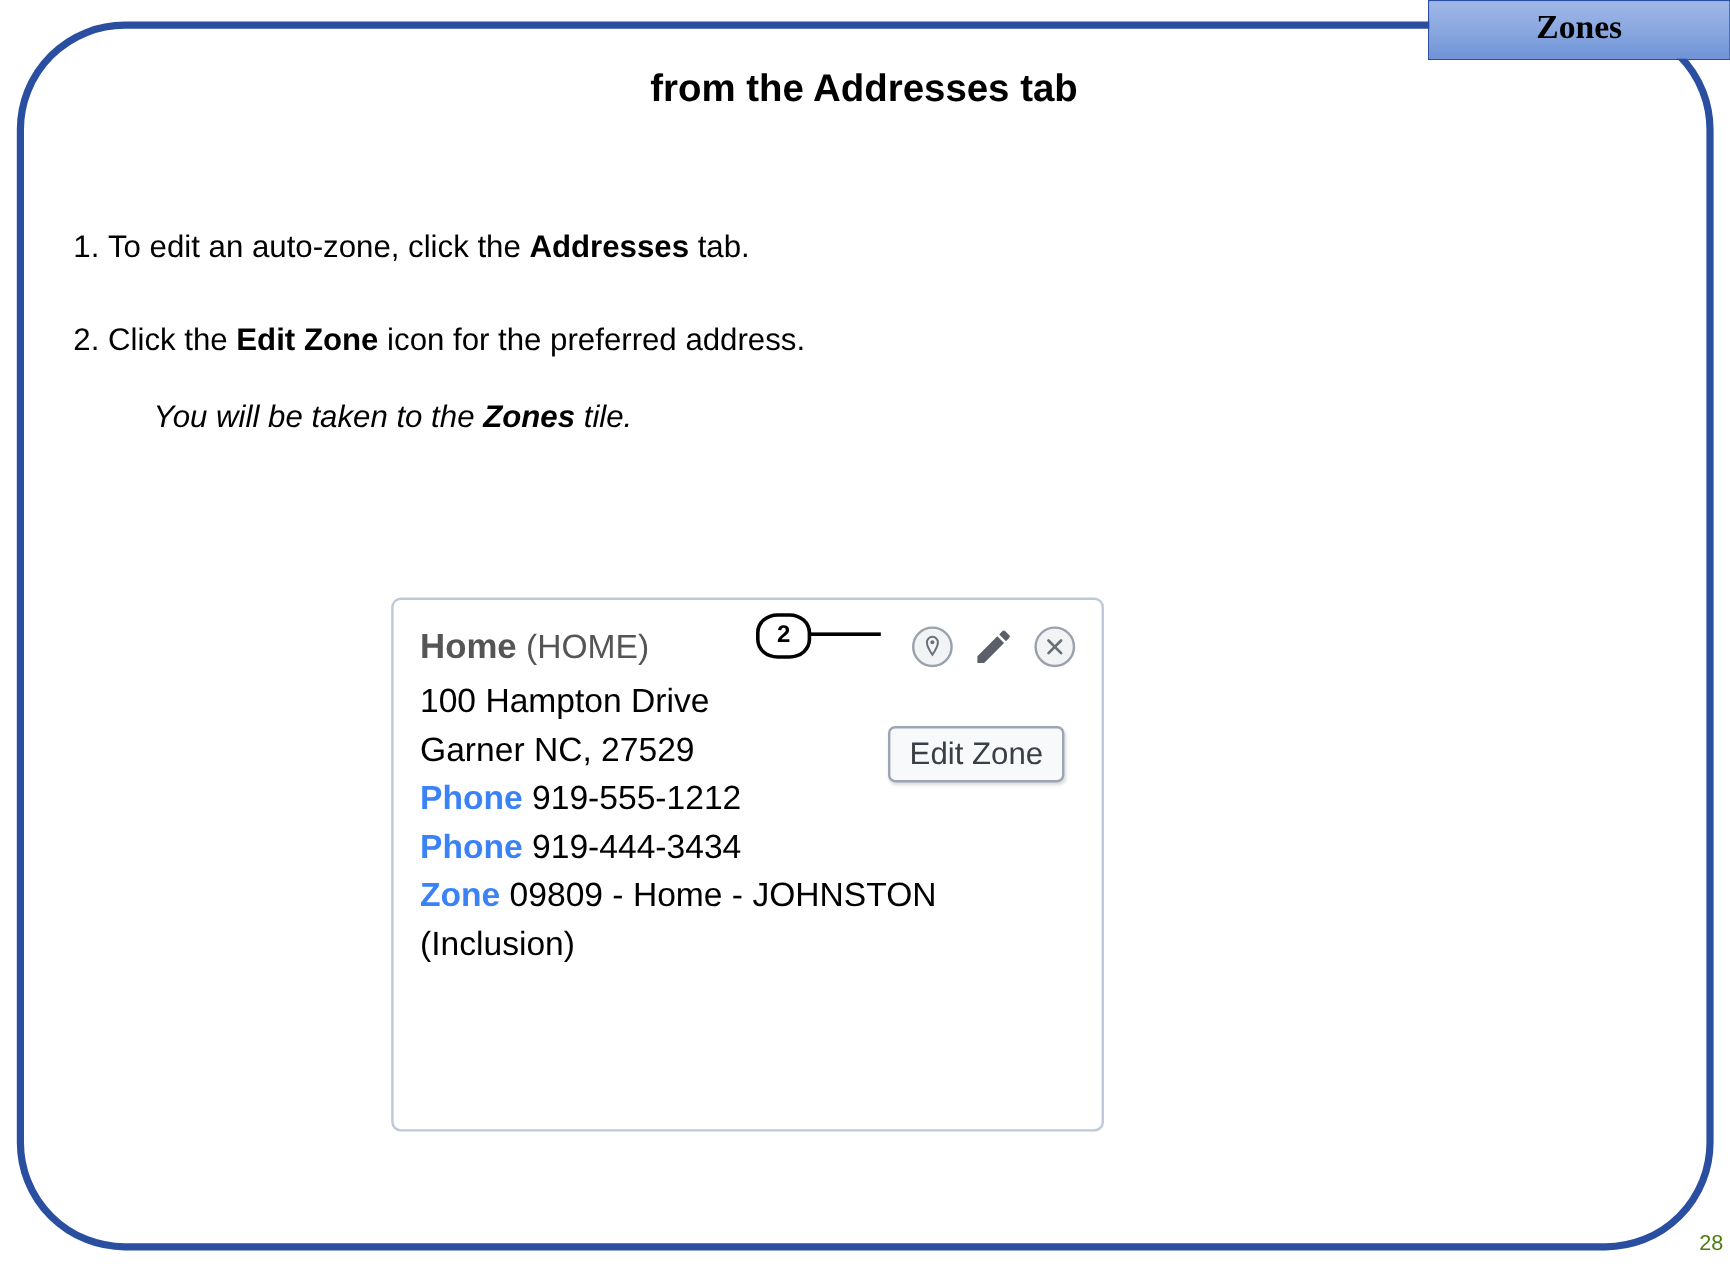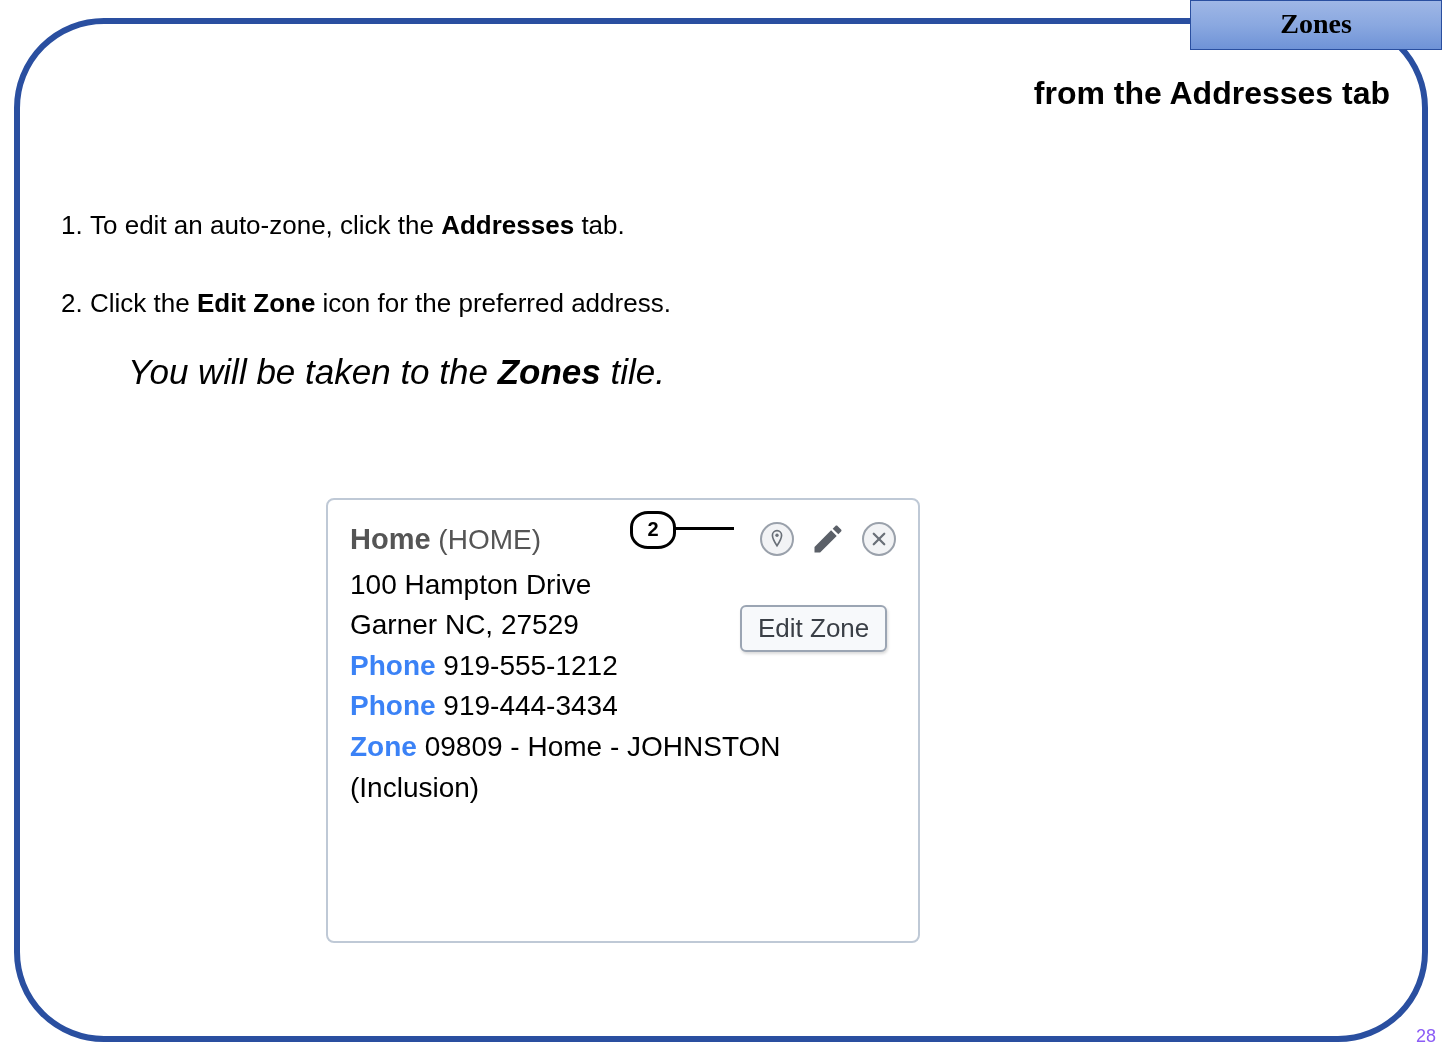--- a/index.html
+++ b/index.html
@@ -43,60 +43,60 @@
     background: #ffffff;
     z-index: 1;
   }
 
   
   .page-number {
     position: absolute;
     right: 6px;
     bottom: 8px;
     font-size: 18px;
-    color: #8b5cf6;
+    color: #4d7c0f;
     z-index: 10;
   }
 
   
   .content {
     position: absolute;
     left: 50px;
     top: 35px;
     width: 1340px;
     z-index: 4;
   }
 
   .title-line1 {
     text-align: center;
     font-weight: bold;
     font-size: 36px;
     margin-top: 15px;
   }
   .title-line2 {
-    text-align: right;
+    text-align: center;
     font-weight: bold;
     font-size: 32px;
-    margin-top: 40px;
+    margin-top: 20px;
   }
 
   ol.steps {
     margin: 95px 0 0 0;
     padding-left: 40px;
     font-size: 26px;
   }
   ol.steps li {
     margin-bottom: 42px;
     line-height: 1.4;
   }
   .bold { font-weight: bold; }
 
   .note {
     font-style: italic;
-    font-size: 35px;
+    font-size: 26px;
     margin-left: 78px;
     margin-top: -12px;
     margin-bottom: 40px;
   }
   .note .bold-italic { font-weight: bold; font-style: italic; }
 
   
   .card {
     position: absolute;
     left: 326px;

